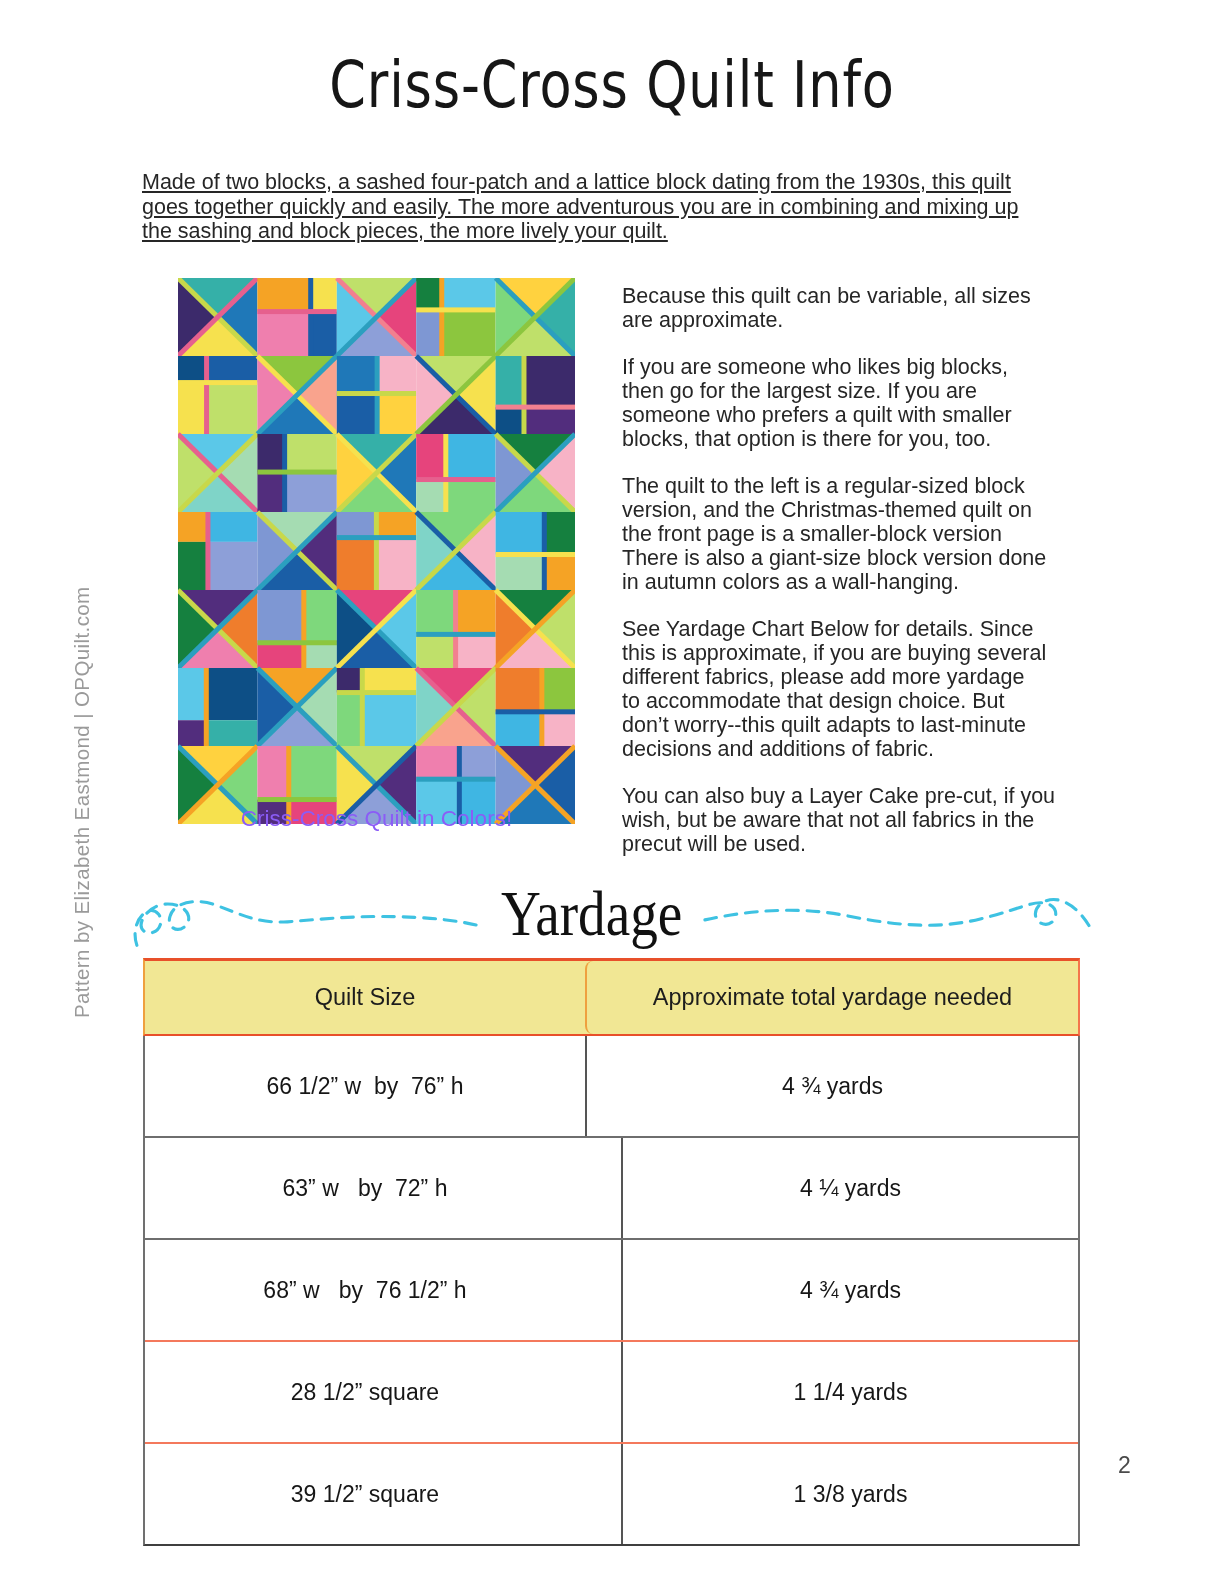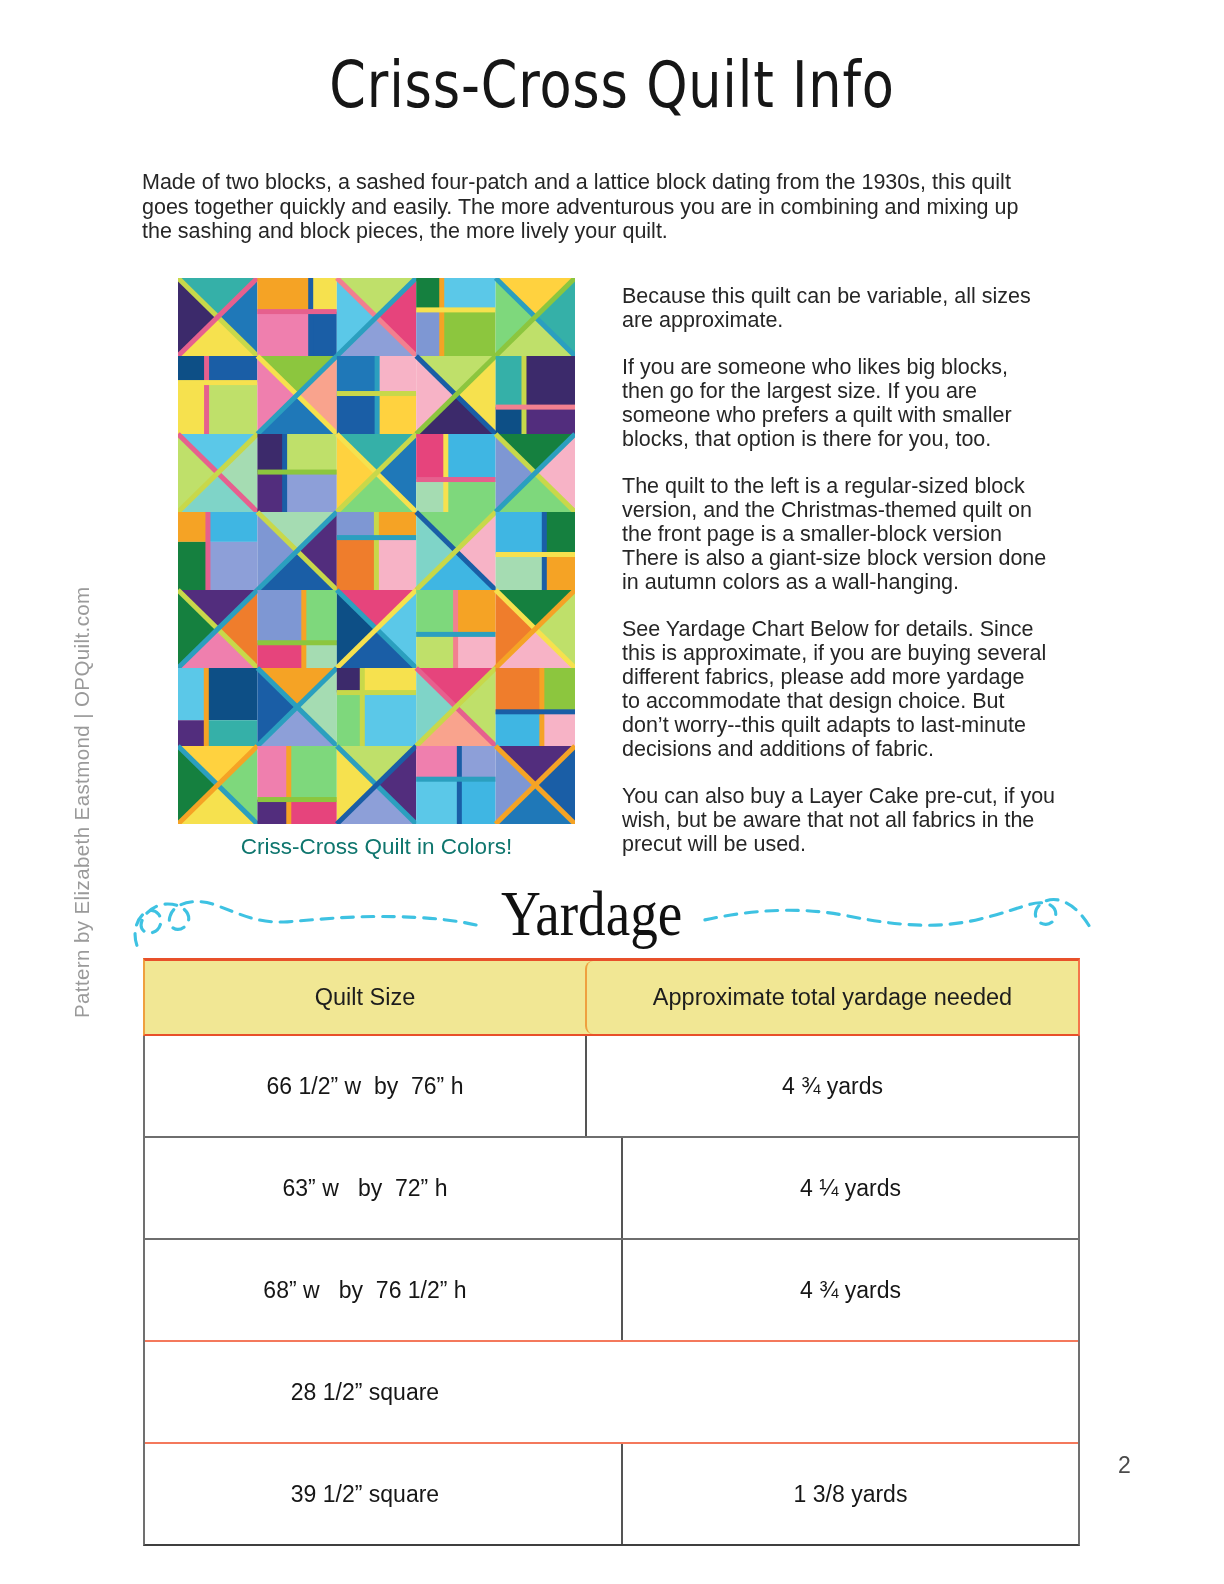--- a/index.html
+++ b/index.html
@@ -7,32 +7,32 @@
     position:relative;width:1224px;height:1584px;margin:0 auto;background:#ffffff;
     font-family:"Liberation Sans",sans-serif;color:#2b2b2b;overflow:hidden;
   }
   .title{
     position:absolute;top:48px;left:0;width:100%;text-align:center;
     font-family:"DejaVu Sans",sans-serif;font-size:64px;font-weight:500;color:#161616;
     transform:scaleX(0.82);transform-origin:50% 50%;letter-spacing:1px;white-space:nowrap;
   }
   .intro{
     position:absolute;left:142px;top:170px;width:960px;
-    font-size:21.5px;line-height:24.6px;white-space:pre-line;color:#262626;margin:0;
+    font-size:21.5px;line-height:24.6px;white-space:pre-line;color:#262626;margin:0;text-decoration:underline;
   }
   .credit{
     position:absolute;left:70px;top:556px;height:492px;
     writing-mode:vertical-rl;transform:rotate(180deg);
     font-size:20.5px;color:#9a9a9a;letter-spacing:0.4px;text-align:center;
   }
   .quilt-figure{position:absolute;left:178px;top:278px;width:397px;height:546px;margin:0;}
   .quilt-figure svg{display:block;}
   .caption{
-    position:absolute;left:178px;top:834px;width:397px;text-align:center;
-    font-size:22.5px;color:#0f766e;
+    position:absolute;left:178px;top:806px;width:397px;text-align:center;
+    font-size:22.5px;color:#8b5cf6;
   }
   .right-col{position:absolute;left:622px;top:284px;width:472px;}
   .right-col p{margin:0 0 23px 0;font-size:21.5px;line-height:24px;white-space:pre-line;color:#262626;}
   .yardage-band{
     position:absolute;left:0;top:868px;width:100%;height:92px;
     display:flex;align-items:center;justify-content:center;gap:6px;
   }
   .yardage-word{
     font-family:"Liberation Serif",serif;font-size:60px;font-weight:400;color:#111;
     transform:scale(0.92,1.05);line-height:1;padding:0 4px;
@@ -338,20 +338,21 @@
       <div class="tr">
         <div class="td c1">63” w   by  72” h</div>
         <div class="td c2">4 ¼ yards</div>
       </div>
       <div class="tr">
         <div class="td c1">68” w   by  76 1/2” h</div>
         <div class="td c2">4 ¾ yards</div>
       </div>
       <div class="tr salmon">
         <div class="td c1">28 1/2” square</div>
+        <div class="td c2">1 1/4 yards</div>
       </div>
       <div class="tr salmon">
         <div class="td c1">39 1/2” square</div>
         <div class="td c2">1 3/8 yards</div>
       </div>
     </div>
   </div>
 
   <div class="page-num">2</div>
 

